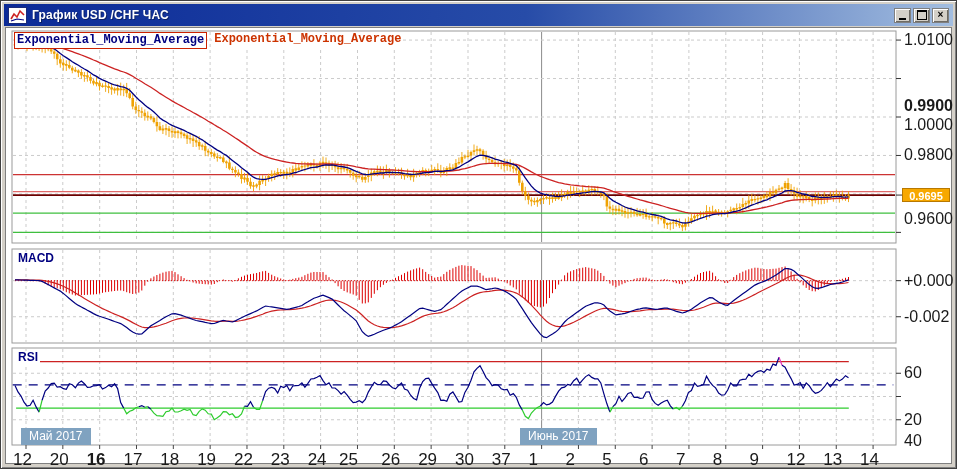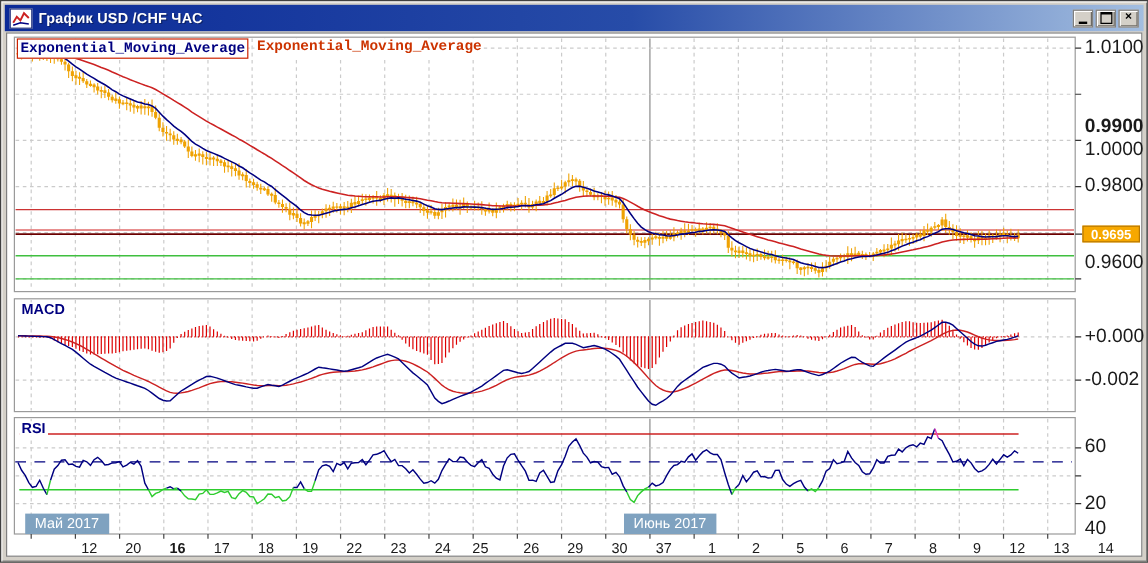--- a/index.html
+++ b/index.html
@@ -32,21 +32,21 @@
   #macd-label{left:15px;top:251px;}
   #rsi-label{left:15px;top:350px;}
   .month-box{position:absolute;top:427px;height:17px;line-height:17px;padding:0 8px;
     background:#7FA2C0;color:#FFFFFF;font-size:12px;}
   #month-may{left:20px;text-align:center;}
   #month-june{left:500px;margin-left:19px;}
   .price-tag{position:absolute;left:901px;top:187px;width:48px;height:14px;
     background:#F7A800;border:1px solid #B87800;color:#FFFFFF;font-size:11px;
     line-height:15px;text-align:center;box-sizing:border-box;font-weight:bold;}
   .ytick{position:absolute;left:903px;width:48px;font-size:16px;color:#1A1A1A;line-height:14px;}
-  .xtick{position:absolute;width:26px;text-align:right;font-size:12px;color:#1A1A1A;top:449px;margin-left:42px;}
+  .xtick{position:absolute;width:26px;text-align:left;font-size:17px;color:#1A1A1A;top:449px;}
 </style>
 </head>
 <body>
 
 <div class="window">
 
   <div class="titlebar">
     <svg class="title-icon" viewBox="0 0 17 15">
       <polyline points="2,11 5,6 8,9 11,3 15,7" fill="none" stroke="#CC2222" stroke-width="1.6"></polyline>
       <polyline points="2,13 8,11 15,12" fill="none" stroke="#000080" stroke-width="1.2"></polyline>

